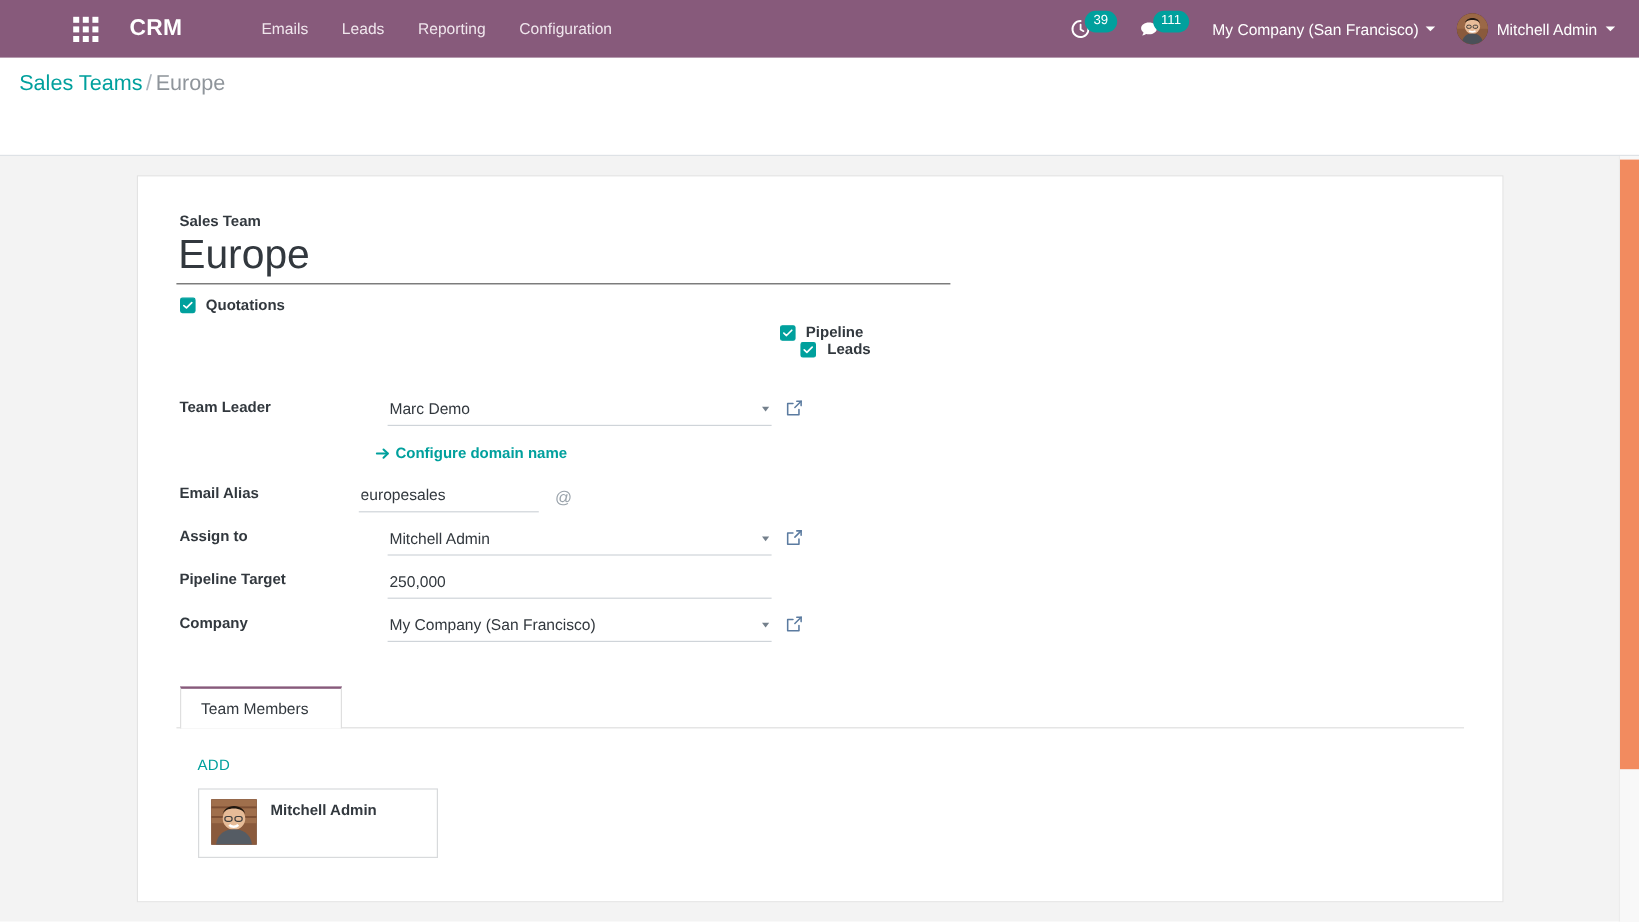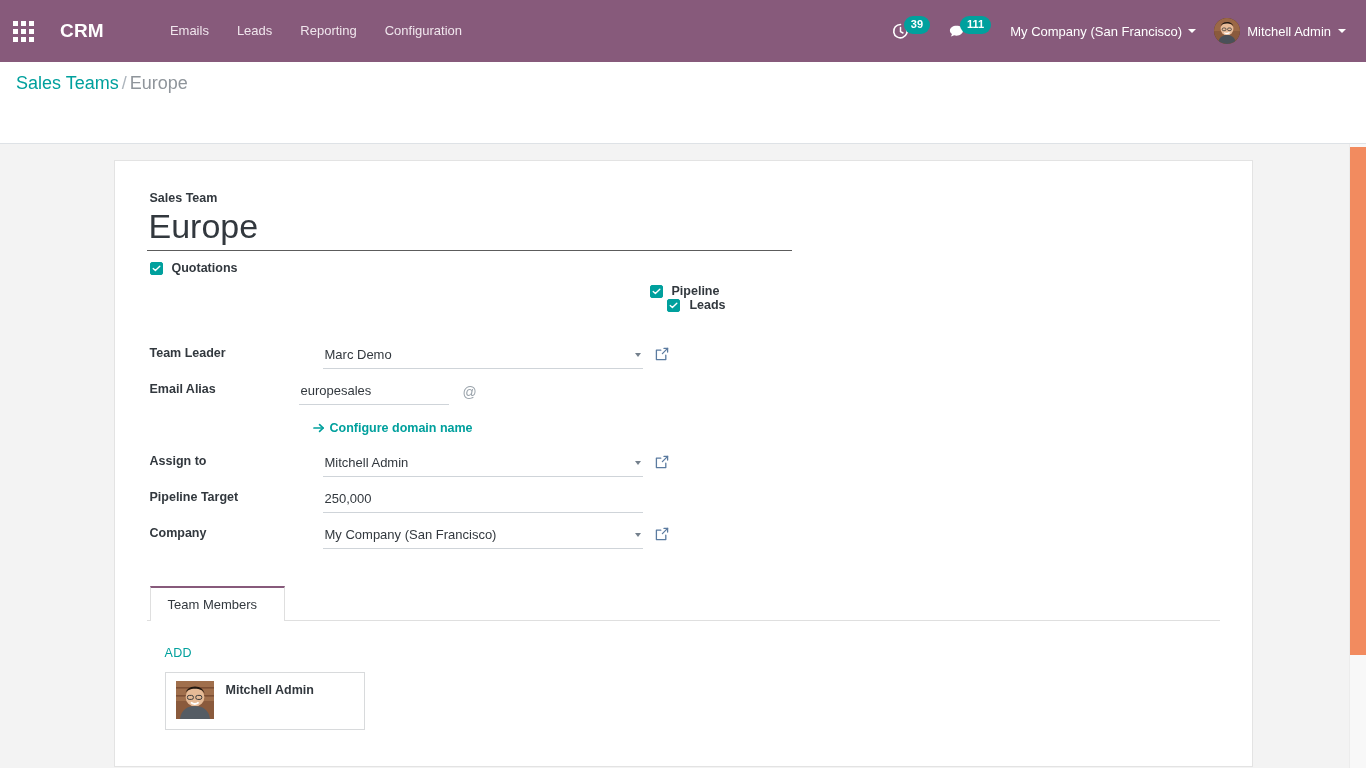--- a/index.html
+++ b/index.html
@@ -7,27 +7,28 @@
     margin: 0; padding: 0;
     width: 1366px; height: 768px;
     overflow: hidden;
     background: #ffffff;
     font-family: "Liberation Sans", sans-serif;
     -webkit-font-smoothing: antialiased;
   }
 
   
   #topbar {
-    height: 62px;
+    height: 48px;
     background: #875a7b;
     display: flex;
     align-items: center;
     color: #ffffff;
     font-size: 13px;
     position: relative;
+    padding-left: 48px;
   }
   #apps-menu-toggle {
     width: 46px; height: 46px;
     display: flex; align-items: center; justify-content: center;
     cursor: pointer;
   }
   .grid-icon {
     display: grid;
     grid-template-columns: repeat(3, 5px);
     grid-template-rows: repeat(3, 5px);
@@ -78,21 +79,21 @@
   .badge-pill {
     background: #00a09d;
     color: #ffffff;
     font-size: 11px;
     line-height: 1;
     padding: 3px 7px 4px;
     border-radius: 9px;
     margin-left: -5px;
     position: relative;
     top: -6px;
-    font-weight: bold;
+    font-weight: normal;
   }
   #company-switcher {
     display: flex; align-items: center; gap: 6px;
     padding: 0 10px; height: 46px; cursor: pointer;
     font-size: 13px; color: #ffffff;
     white-space: nowrap;
   }
   #user-menu {
     display: flex; align-items: center; gap: 7px;
     padding: 0 10px 0 8px; height: 46px; cursor: pointer;
@@ -540,41 +541,41 @@
                   <path d="M9 1.4 L12.6 1.4 L12.6 5" fill="none" stroke="#5b7ba0" stroke-width="1.3" stroke-linecap="round"></path>
                   <path d="M12.6 1.4 L7.4 6.6" fill="none" stroke="#5b7ba0" stroke-width="1.3" stroke-linecap="round"></path>
                   <path d="M10.8 8.2 L10.8 12.6 L1.4 12.6 L1.4 3.2 L5.8 3.2" fill="none" stroke="#5b7ba0" stroke-width="1.3" stroke-linejoin="round" stroke-linecap="round"></path>
                 </svg>
               </span>
             </div>
           </td>
         </tr>
 
         <tr>
-          <td class="lbl-cell">Email Alias</td>
-          <td class="val-cell">
-            <div class="fld-wrap">
-              <span class="fld-underline w-alias">
-                <input class="fld-text" style="width: 100%;" type="text" value="europesales">
-              </span>
-              <span class="at-symbol">@</span>
-            </div>
-          </td>
-        </tr>
-
-        <tr>
           <td class="lbl-cell"></td>
           <td class="val-cell">
             <span id="configure-domain-link">
               <svg width="12" height="12" viewBox="0 0 12 12">
                 <path d="M1 6 L10 6" fill="none" stroke="#00a09d" stroke-width="1.7" stroke-linecap="round"></path>
                 <path d="M6.6 2.6 L10.2 6 L6.6 9.4" fill="none" stroke="#00a09d" stroke-width="1.7" stroke-linecap="round" stroke-linejoin="round"></path>
               </svg>
               <span>Configure domain name</span>
             </span>
+          </td>
+        </tr>
+
+        <tr>
+          <td class="lbl-cell">Email Alias</td>
+          <td class="val-cell">
+            <div class="fld-wrap">
+              <span class="fld-underline w-alias">
+                <input class="fld-text" style="width: 100%;" type="text" value="europesales">
+              </span>
+              <span class="at-symbol">@</span>
+            </div>
           </td>
         </tr>
 
 
         <tr>
           <td class="lbl-cell">Assign to</td>
           <td class="val-cell">
             <div class="fld-wrap">
               <span class="fld-underline w-large">
                 <input class="fld-text" style="width: 100%;" type="text" value="Mitchell Admin">

